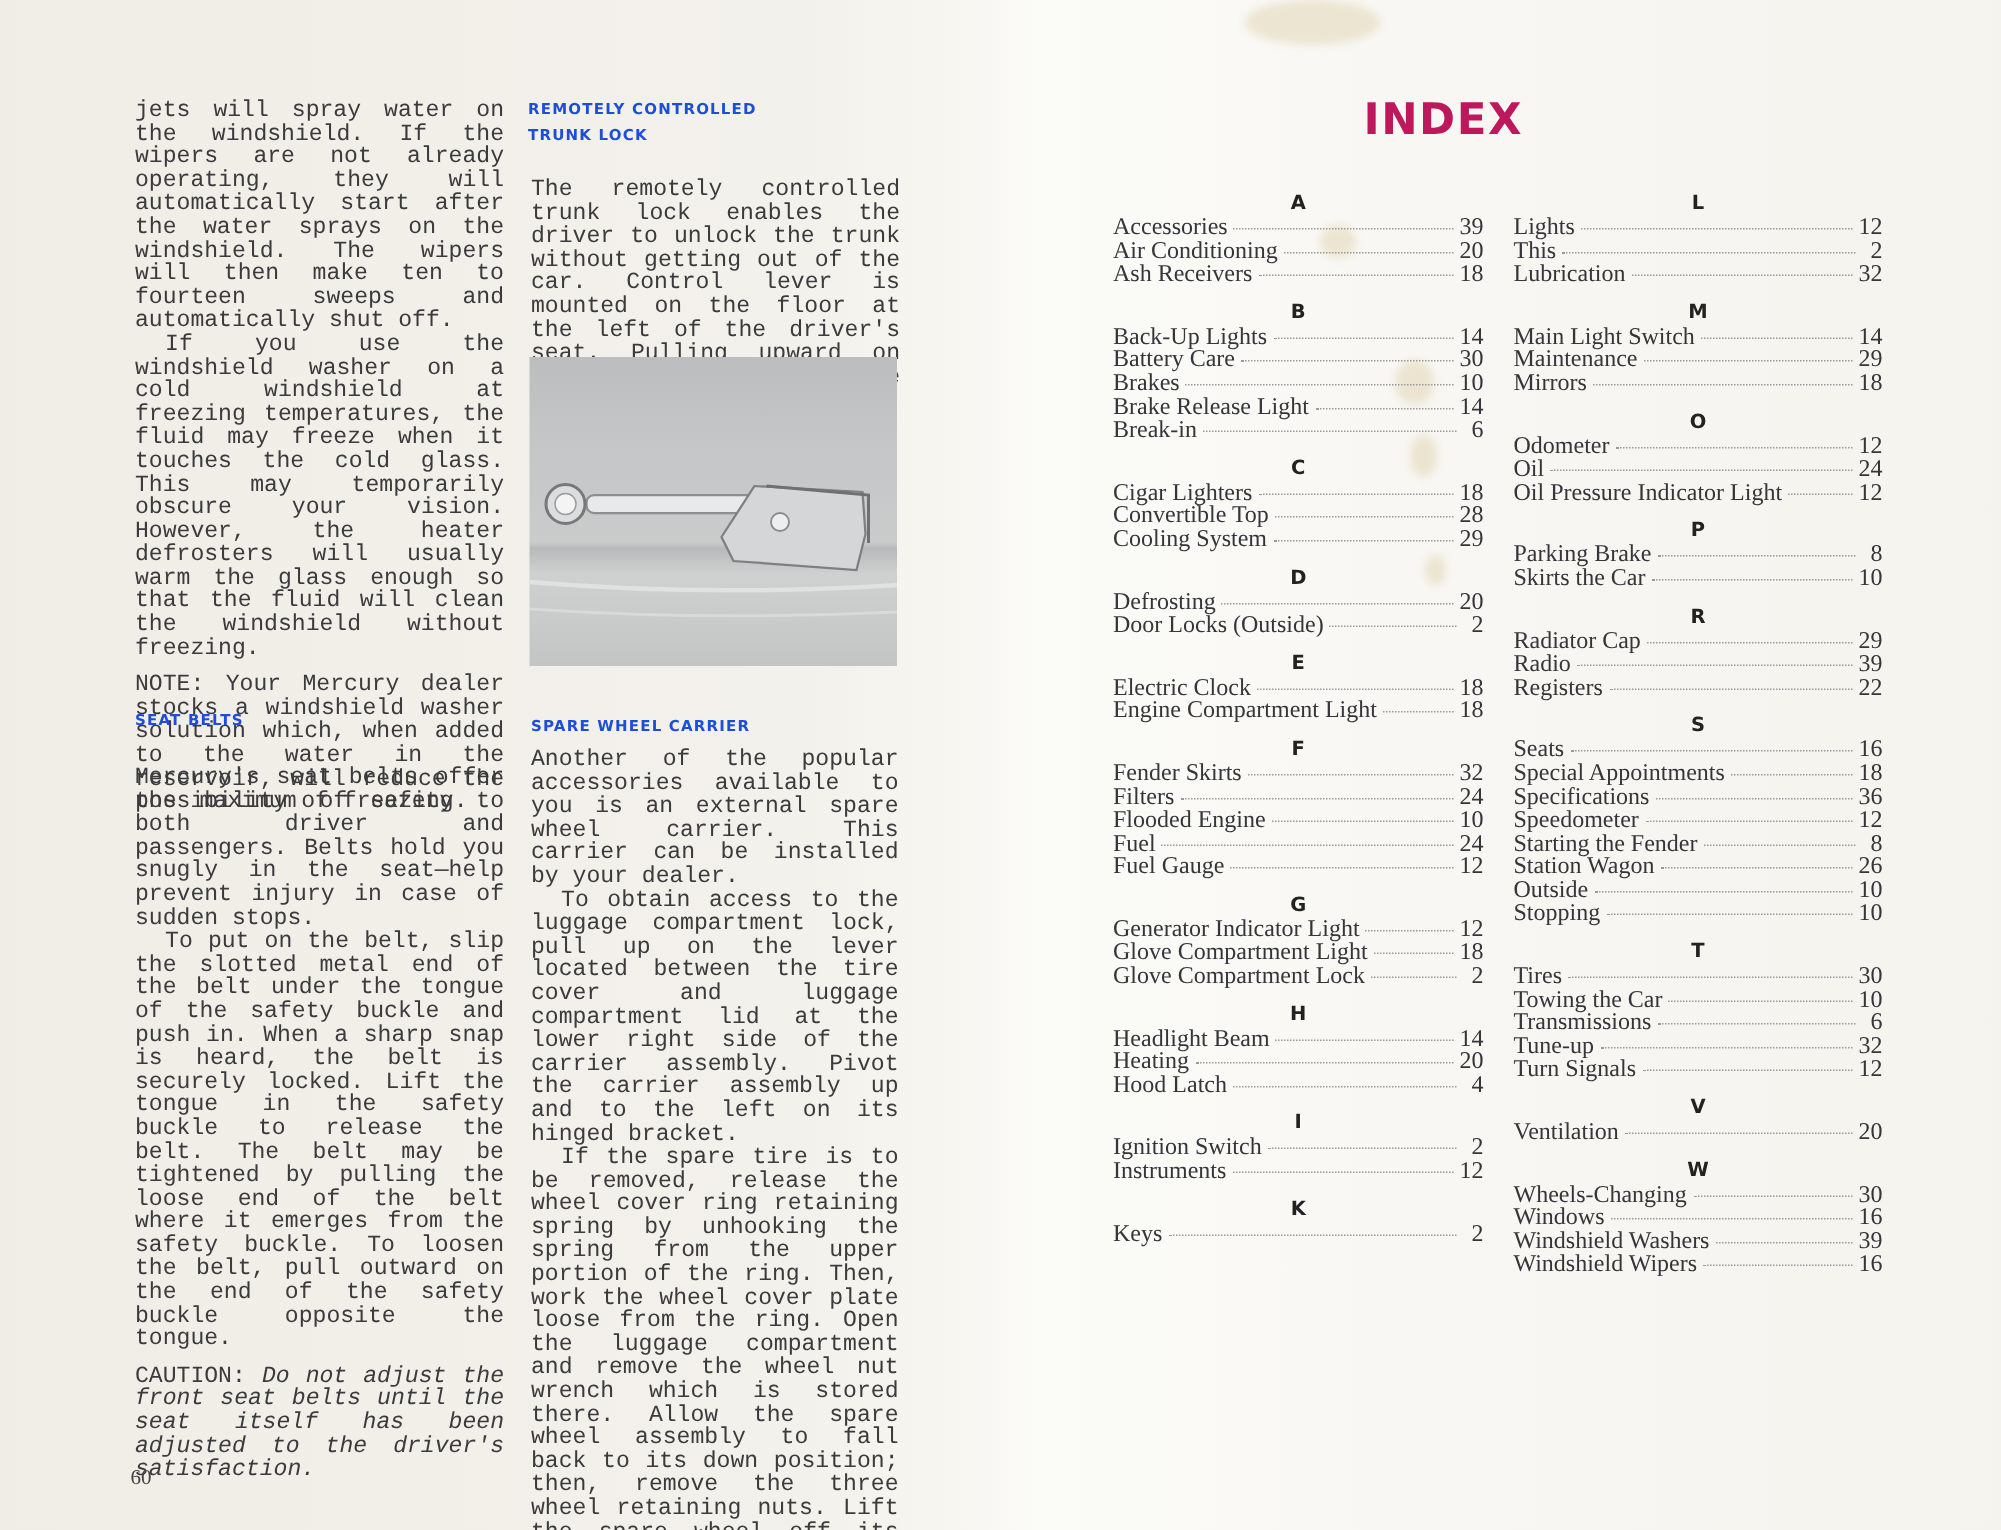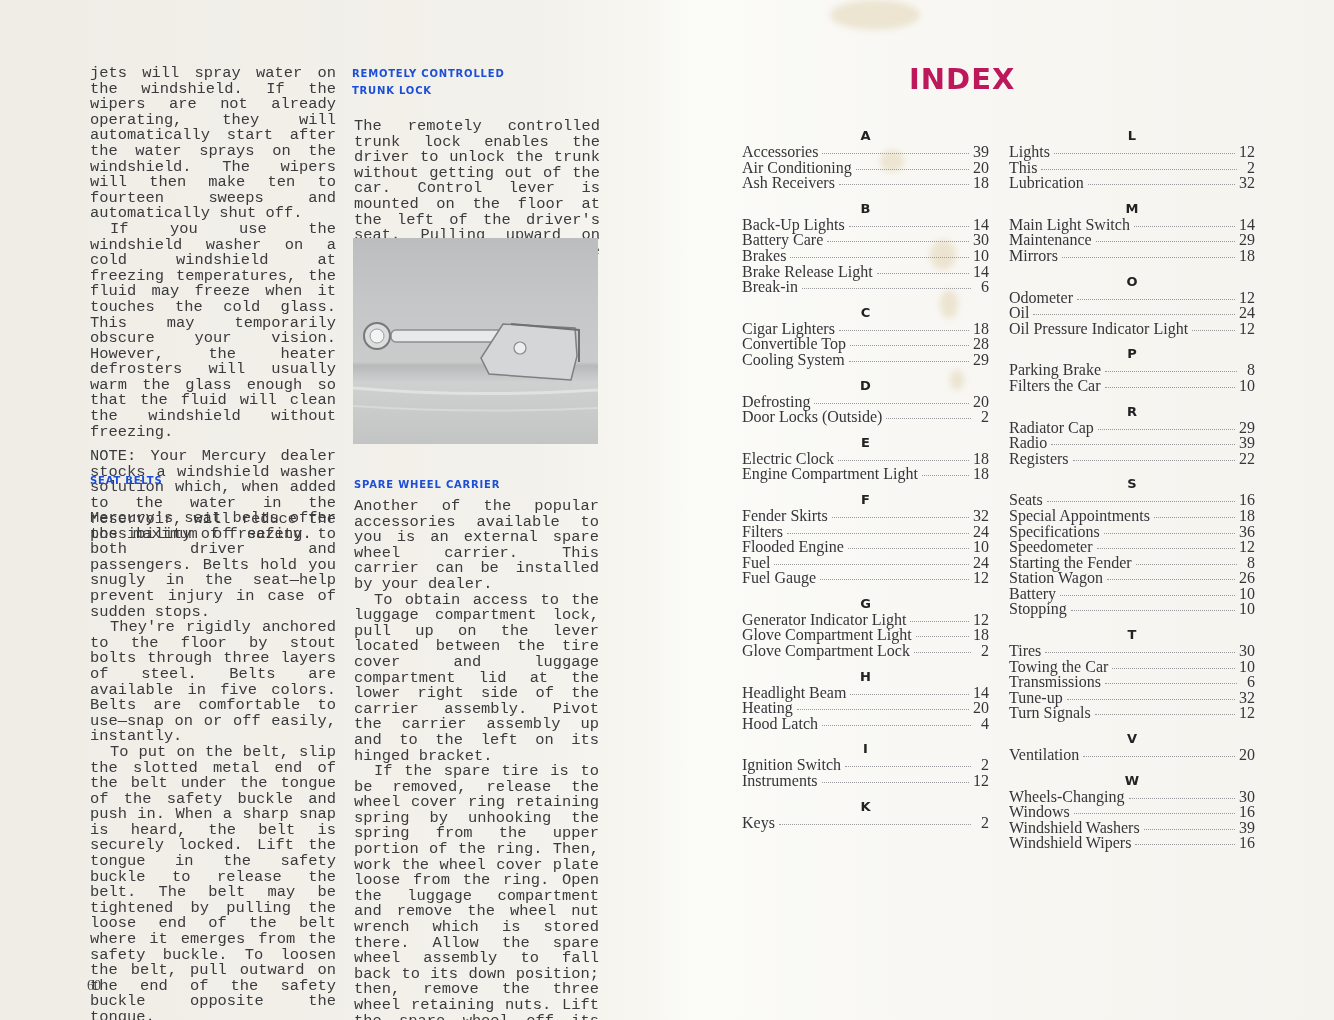--- a/index.html
+++ b/index.html
@@ -69,21 +69,20 @@
 
 <div class="text-block" style="left:90px;top:66px;width:246px;">
   <p>jets will spray water on the windshield. If the wipers are not already operating, they will automatically start after the water sprays on the windshield. The wipers will then make ten to fourteen sweeps and automatically shut off.</p>
   <p class="indent">If you use the windshield washer on a cold windshield at freezing temperatures, the fluid may freeze when it touches the cold glass. This may temporarily obscure your vision. However, the heater defrosters will usually warm the glass enough so that the fluid will clean the windshield without freezing.</p>
   <p class="gap">NOTE: Your Mercury dealer stocks a windshield washer solution which, when added to the water in the reservoir, will reduce the possibility of freezing.</p>
 </div>
 
 <h3 class="heading" style="left:90px;top:472px;">SEAT BELTS</h3>
 <div class="text-block" style="left:90px;top:511px;width:246px;">
   <p>Mercury's seat belts offer the maximum of safety to both driver and passengers. Belts hold you snugly in the seat—help prevent injury in case of sudden stops.</p>
-  <p class="indent">They're rigidly anchored to the floor by stout bolts through three layers of steel. Belts are available in five colors. Belts are comfortable to use—snap on or off easily, instantly.</p>
   <p class="indent">To put on the belt, slip the slotted metal end of the belt under the tongue of the safety buckle and push in. When a sharp snap is heard, the belt is securely locked. Lift the tongue in the safety buckle to release the belt. The belt may be tightened by pulling the loose end of the belt where it emerges from the safety buckle. To loosen the belt, pull outward on the end of the safety buckle opposite the tongue.</p>
   <p class="gap"><span>CAUTION: </span><i>Do not adjust the front seat belts until the seat itself has been adjusted to the driver's satisfaction.</i></p>
 </div>
 
 <h3 class="heading" style="left:352px;top:65px;">
   <span>REMOTELY CONTROLLED</span><br>
   <span>TRUNK LOCK</span>
 </h3>
 <div class="text-block" style="left:354px;top:105px;width:246px;margin-top:14px;">
   <p>The remotely controlled trunk lock enables the driver to unlock the trunk without getting out of the car. Control lever is mounted on the floor at the left of the driver's seat. Pulling upward on the lever releases the trunk lid.</p>
@@ -346,21 +345,21 @@
       </div>
     </div>
     <div class="group">
       <div class="letter">P</div>
       <div class="entry">
         <span class="term">Parking Brake</span>
         <span class="dots"></span>
         <span class="pg">8</span>
       </div>
       <div class="entry">
-        <span class="term">Filters the Car</span>
+        <span class="term">Skirts the Car</span>
         <span class="dots"></span>
         <span class="pg">10</span>
       </div>
     </div>
     <div class="group">
       <div class="letter">R</div>
       <div class="entry">
         <span class="term">Radiator Cap</span>
         <span class="dots"></span>
         <span class="pg">29</span>
@@ -402,21 +401,21 @@
         <span class="term">Starting the Fender</span>
         <span class="dots"></span>
         <span class="pg">8</span>
       </div>
       <div class="entry">
         <span class="term">Station Wagon</span>
         <span class="dots"></span>
         <span class="pg">26</span>
       </div>
       <div class="entry">
-        <span class="term">Battery</span>
+        <span class="term">Outside</span>
         <span class="dots"></span>
         <span class="pg">10</span>
       </div>
       <div class="entry">
         <span class="term">Stopping</span>
         <span class="dots"></span>
         <span class="pg">10</span>
       </div>
     </div>
     <div class="group">

